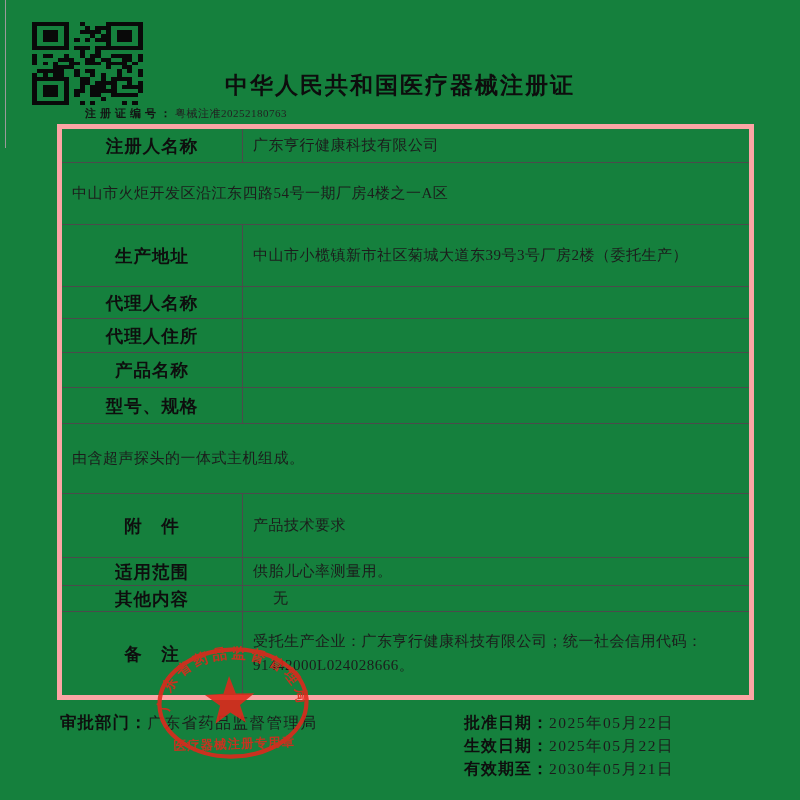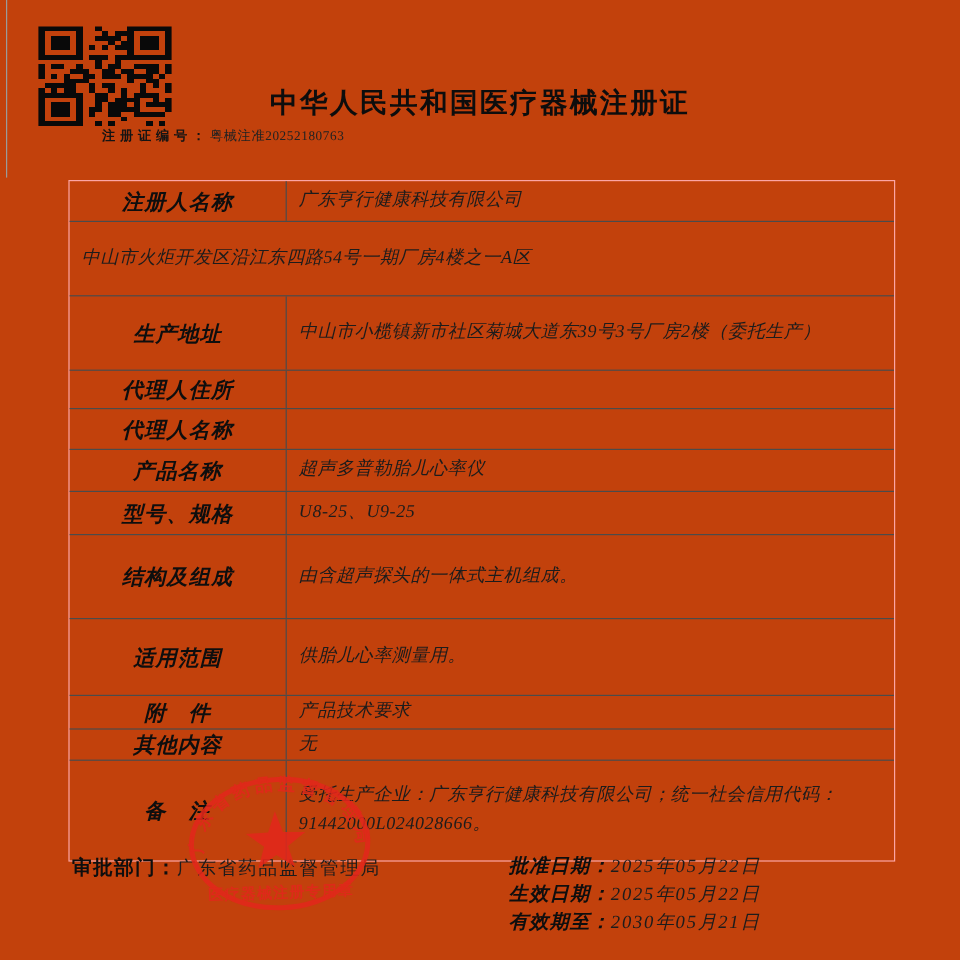--- a/index.html
+++ b/index.html
@@ -1,42 +1,42 @@
 <!DOCTYPE html>
 <html><head>
 <meta charset="utf-8">
 <style>
   html,body{margin:0;padding:0;}
   body{
     width:800px;height:800px;background:#ffffff;
     font-family:"Liberation Sans",sans-serif;color:#161616;
     position:relative;overflow:hidden;
   }
-  .page{position:absolute;inset:0;background:#c2410c;}
+  .page{position:absolute;inset:0;background:#15803d;}
 
   
   .scan-edge{position:absolute;left:5px;top:0;width:1px;height:148px;background:#9a9a9a;}
 
   
   .qr{position:absolute;left:32px;top:22px;width:111px;height:83px;}
   .qr svg{width:100%;height:100%;fill:#090909;shape-rendering:crispEdges;}
 
   
   .title{
     position:absolute;left:0;right:0;top:70px;text-align:center;
     font-size:23px;font-weight:bold;letter-spacing:2px;color:#0d0d0d;
   }
   .regline{position:absolute;left:85px;top:106px;font-size:11px;white-space:nowrap;}
   .regline .rl-label{font-weight:bold;letter-spacing:4px;color:#141414;}
   .regline .rl-value{font-family:"Liberation Serif",serif;letter-spacing:.5px;color:#222;}
 
   
   .cert-table{
-    position:absolute;left:57px;top:150px;width:687px;
-    border:1px solid #fca5a5;background:transparent;font-style:italic;
+    position:absolute;left:57px;top:124px;width:687px;
+    border:5px solid #fca5a5;background:transparent;
   }
   .row{display:flex;border-bottom:1px solid #4b4b4b;}
   .row:last-child{border-bottom:none;justify-content:center;}
   .lbl{
     width:180px;flex:0 0 180px;border-right:1px solid #4b4b4b;
     display:flex;align-items:center;justify-content:center;
     font-weight:bold;font-size:17.5px;letter-spacing:1px;color:#0e0e0e;
     text-align:center;
   }
   .val{
@@ -47,28 +47,28 @@
   .row:nth-child(1){height:33px;}
   .row:nth-child(2){height:61px;}
   .row:nth-child(3){height:61px;}
   .row:nth-child(4){height:31px;}
   .row:nth-child(5){height:33px;}
   .row:nth-child(6){height:34px;}
   .row:nth-child(7){height:35px;}
   .row:nth-child(8){height:69px;}
   .row:nth-child(9){height:63px;}
   .row:nth-child(10){height:27px;}
-  .row:nth-child(11){height:25px;}
+  .row:nth-child(11){height:25px;gap:20px;}
   .row:nth-child(12){height:83px;}
 
   
   .dept-line{position:absolute;left:60px;top:712px;font-size:16.5px;white-space:nowrap;}
   .f-label{font-weight:bold;letter-spacing:1px;color:#0e0e0e;text-align:right;}
   .f-value{font-family:"Liberation Serif",serif;font-size:15.5px;letter-spacing:1.5px;color:#1c1c1c;}
-  .dates{position:absolute;left:424px;top:711px;font-style:italic;}
+  .dates{position:absolute;left:464px;top:711px;}
   .date-line{height:23px;line-height:23px;font-size:16px;white-space:nowrap;}
 
   
   .seal{position:absolute;left:153px;top:644px;width:160px;height:120px;transform:rotate(-2deg);opacity:.88;}
   .seal text{font-family:"Liberation Sans",sans-serif;font-weight:bold;}
 </style>
 </head>
 <body>
 
 <div class="page">
@@ -320,46 +320,43 @@
       <div class="val">广东亨行健康科技有限公司</div>
     </div>
     <div class="row">
       <div class="val">中山市火炬开发区沿江东四路54号一期厂房4楼之一A区</div>
     </div>
     <div class="row">
       <div class="lbl">生产地址</div>
       <div class="val">中山市小榄镇新市社区菊城大道东39号3号厂房2楼（委托生产）</div>
     </div>
     <div class="row">
+      <div class="lbl">代理人名称</div>
+      <div class="val"></div>
+    </div>
+    <div class="row">
       <div class="lbl">代理人住所</div>
       <div class="val"></div>
     </div>
     <div class="row">
-      <div class="lbl">代理人名称</div>
-      <div class="val"></div>
-    </div>
-    <div class="row">
       <div class="lbl">产品名称</div>
-      <div class="val">超声多普勒胎儿心率仪</div>
     </div>
     <div class="row">
       <div class="lbl">型号、规格</div>
-      <div class="val">U8-25、U9-25</div>
-    </div>
-    <div class="row">
-      <div class="lbl">结构及组成</div>
+    </div>
+    <div class="row">
       <div class="val">由含超声探头的一体式主机组成。</div>
+    </div>
+    <div class="row">
+      <div class="lbl">附　件</div>
+      <div class="val">产品技术要求</div>
     </div>
     <div class="row">
       <div class="lbl">适用范围</div>
       <div class="val">供胎儿心率测量用。</div>
-    </div>
-    <div class="row">
-      <div class="lbl">附　件</div>
-      <div class="val">产品技术要求</div>
     </div>
     <div class="row">
       <div class="lbl">其他内容</div>
       <div class="val">无</div>
     </div>
     <div class="row">
       <div class="lbl">备　注</div>
       <div class="val">受托生产企业：广东亨行健康科技有限公司；统一社会信用代码：91442000L024028666。</div>
     </div>
   </div>

